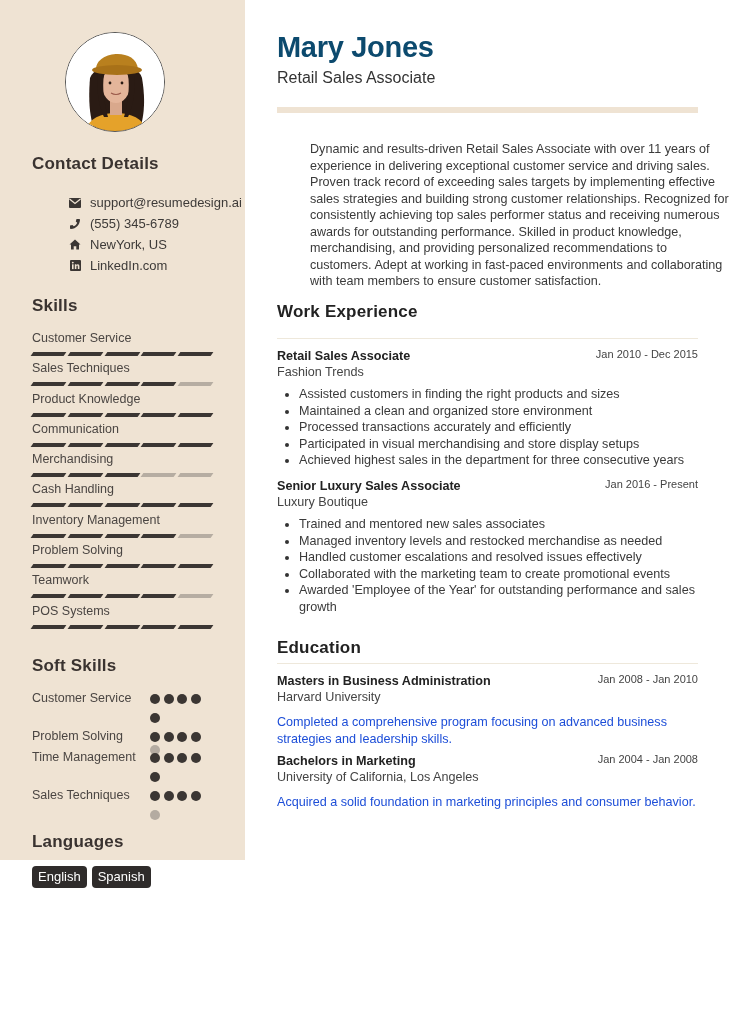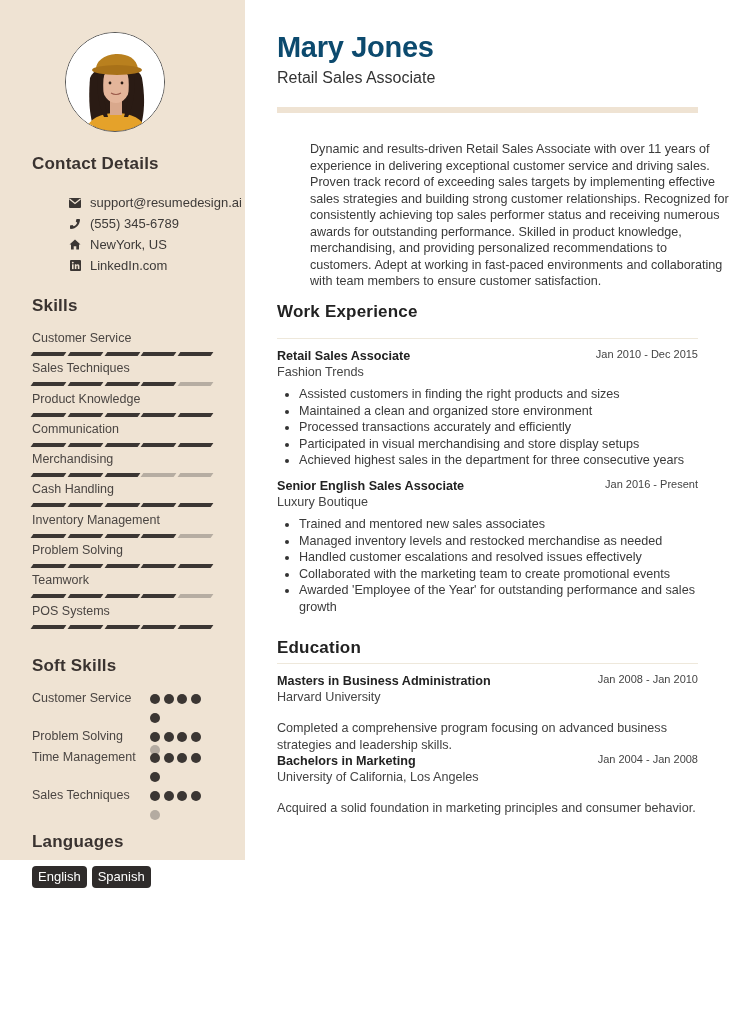--- a/index.html
+++ b/index.html
@@ -48,21 +48,21 @@
   .sec-h { position: absolute; font-size: 17px; font-weight: bold; color: #222; letter-spacing: 0.2px; }
   .sec-rule { position: absolute; width: 421px; height: 1px; background: #eee8db; }
 
   .entry { position: absolute; width: 421px; }
   .entry-title { font-size: 12.6px; font-weight: bold; color: #222; line-height: 16px; }
   .entry-date { position: absolute; right: 0; top: 0; font-size: 11px; color: #444; }
   .entry-org { font-size: 12.6px; color: #444; line-height: 17px; }
   .entry ul { list-style: none; margin-top: 5px; }
   .entry li { position: relative; padding-left: 22px; font-size: 12.6px; color: #3a3a3a; line-height: 16.5px; }
   .entry li::before { content: ""; position: absolute; left: 8px; top: 7px; width: 4px; height: 4px; border-radius: 50%; background: #333; }
-  .entry-desc { font-size: 12.6px; color: #404040; line-height: 16.5px; margin-top: 14px; }
+  .entry-desc { font-size: 12.6px; color: #1d4ed8; line-height: 16.5px; margin-top: 8px; }
 </style>
 </head>
 <body>
 
 <aside class="sidebar">
   <div class="photo">
     <svg width="100" height="100" viewBox="0 0 100 100">
       <rect width="100" height="100" fill="#ffffff"></rect>
 
       <path d="M24 45 C22 70 24 88 30 100 L72 100 C78 88 80 68 76 45 C72 28 30 28 24 45Z" fill="#2a1b14"></path>
@@ -297,21 +297,21 @@
     <ul>
       <li>Assisted customers in finding the right products and sizes</li>
       <li>Maintained a clean and organized store environment</li>
       <li>Processed transactions accurately and efficiently</li>
       <li>Participated in visual merchandising and store display setups</li>
       <li>Achieved highest sales in the department for three consecutive years</li>
     </ul>
   </div>
 
   <div class="entry" style="top:478px">
-    <div class="entry-title">Senior English Sales Associate</div>
+    <div class="entry-title">Senior Luxury Sales Associate</div>
     <div class="entry-date">Jan 2016 - Present</div>
     <div class="entry-org">Luxury Boutique</div>
     <ul>
       <li>Trained and mentored new sales associates</li>
       <li>Managed inventory levels and restocked merchandise as needed</li>
       <li>Handled customer escalations and resolved issues effectively</li>
       <li>Collaborated with the marketing team to create promotional events</li>
       <li>Awarded 'Employee of the Year' for outstanding performance and sales growth</li>
     </ul>
   </div>

